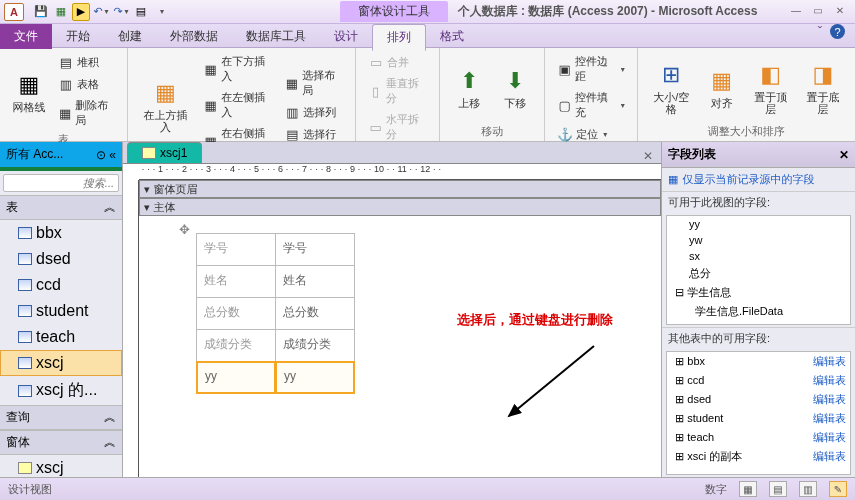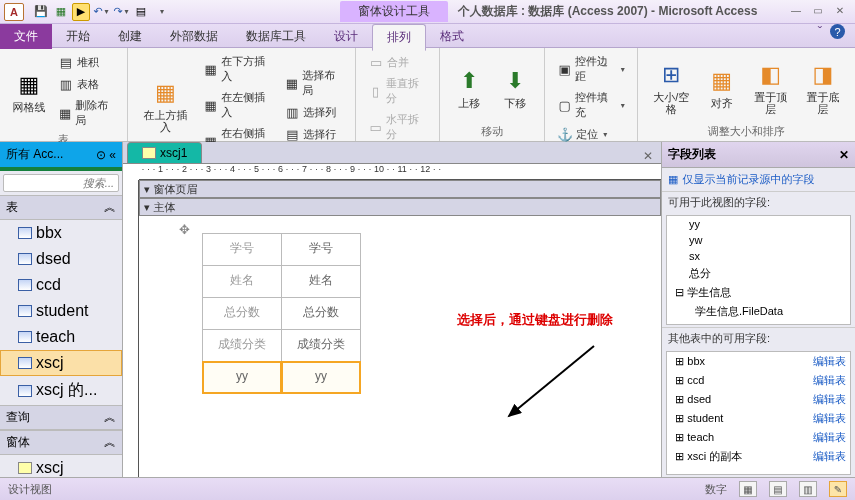--- a/index.html
+++ b/index.html
@@ -44,21 +44,21 @@
 .doc-tabs { height: 22px; background: #d5d5e5; display: flex; align-items: flex-end; border-bottom: 1px solid #888; }
 .doc-tab { background: #14b8a6; border: 1px solid #888; border-bottom: none; padding: 3px 14px; margin-left: 4px; border-radius: 4px 4px 0 0; display: flex; align-items: center; gap: 4px; font-size: 12px; cursor: pointer; }
 .frm-ic { width: 14px; height: 12px; background: #ffa; border: 1px solid #888; display: inline-block; }
 .canvas-wrap { flex: 1; overflow: auto; background: #fff; position: relative; }
 .ruler-h { height: 16px; background: #fff; border-bottom: 1px solid #555; margin-left: 16px; font-size: 9px; color: #333; position: relative; }
 .ruler-v { width: 16px; background: #fff; border-right: 1px solid #555; position: absolute; left: 0; top: 16px; bottom: 0; }
 .canvas-inner { margin-left: 16px; background: #fff; position: relative; }
 .section-bar { height: 18px; background: #d5d5e5; border: 1px solid #888; display: flex; align-items: center; padding-left: 14px; font-size: 11px; color: #333; cursor: pointer; }
 .section-body { background: #fff; position: relative; min-height: 18px; }
 .section-body.main { min-height: 240px; }
-.form-grid { position: absolute; left: 64px; top: 18px; text-align: center; }
+.form-grid { position: absolute; left: 58px; top: 18px; }
 .form-row { display: flex; }
 .form-cell { width: 80px; height: 33px; border: 1px solid #bbb; margin: -1px 0 0 -1px; padding: 6px 7px; font-size: 12px; color: #666; background: #fff; cursor: pointer; }
 .form-cell.lbl { color: #999; }
 .form-row.sel .form-cell { border: 2px solid #f5a623; background: #fffdf5; color: #666; }
 .callout { position: absolute; right: 34px; top: 95px; color: #d00; font-size: 13px; font-weight: bold; width: 170px; line-height: 18px; }
 .arrow-svg { position: absolute; left: 360px; top: 125px; pointer-events: none; }
 .field-pane { width: 194px; background: #eaeaf2; border-left: 1px solid #aaa; display: flex; flex-direction: column; }
 .field-hdr { background: linear-gradient(#e0d5ee,#d0c5de); padding: 4px 6px; font-size: 12px; font-weight: bold; display: flex; justify-content: space-between; align-items: center; border-bottom: 1px solid #aaa; }
 .field-link { color: #1a5bc5; font-size: 11px; padding: 4px 6px; display: flex; align-items: center; gap: 4px; cursor: pointer; }
 .field-sect { padding: 3px 6px; font-size: 11px; color: #333; border-top: 1px solid #ccc; background: #eaeaf2; }

